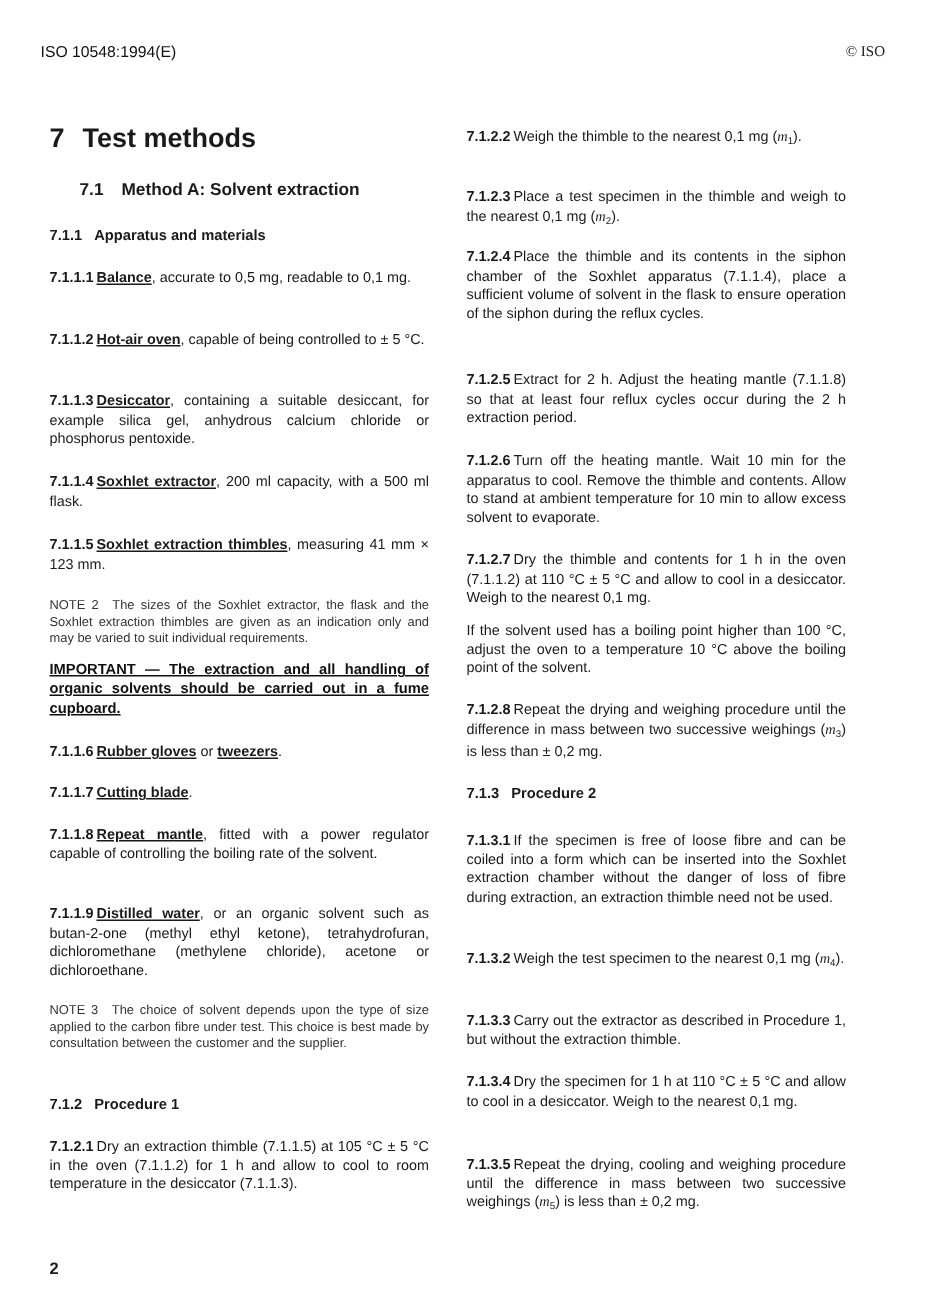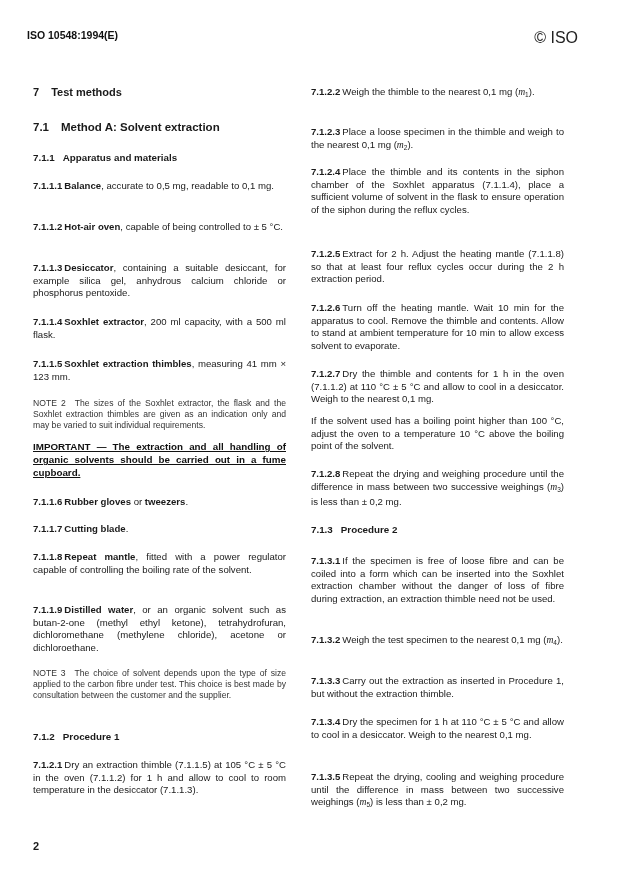--- a/index.html
+++ b/index.html
@@ -1,36 +1,36 @@
 <!DOCTYPE html>
 <html><head>
 <meta charset="utf-8">
 <style>
   html, body { margin: 0; padding: 0; background: #ffffff; }
   body {
     width: 621px; height: 877px; position: relative; overflow: hidden;
     font-family: "Liberation Sans", sans-serif; color: #1a1a1a;
   }
   .header { position: absolute; top: 29px; left: 27px; right: 27px; height: 14px; }
-  .hdr-left { position: absolute; left: 0; top: 0; font-weight: bold; font-size: 10.5px; color: #111; }
-  .hdr-right { position: absolute; right: 16px; top: 0; font-family: Liberation Sans, sans-serif; font-size: 16px; color: #222; }
+  .hdr-left { position: absolute; left: 0; top: 0; font-weight: normal; font-size: 10.5px; color: #111; }
+  .hdr-right { position: absolute; right: 4px; top: 0; font-family: Liberation Serif, serif; font-size: 10px; color: #222; }
 
   .col { position: absolute; top: 0; width: 253px; font-size: 9.6px; line-height: 12.5px; text-align: justify; }
   .col-left { left: 33px; }
   .col-right { left: 311px; }
 
   .blk { position: absolute; left: 0; width: 253px; }
-  .h1 { font-weight: bold; font-size: 11px; }
-  .h2 { font-weight: bold; font-size: 11.5px; }
+  .h1 { font-weight: bold; font-size: 18px; }
+  .h2 { font-weight: bold; font-size: 11.5px; margin-left: 20px; }
   .h3 { font-weight: bold; font-size: 9.8px; }
   .num { font-weight: bold; margin-right: 2px; }
   .h1 .num { margin-right: 12px; }
   .h2 .num { margin-right: 12px; }
   .h3 .num { margin-right: 8px; }
-  b { font-weight: bold; }
+  b { font-weight: bold; text-decoration: underline; }
   .note { font-size: 8.6px; line-height: 11.2px; color: #333; }
   .note .lbl { margin-right: 9px; }
   .important { font-weight: bold; font-size: 9.8px; line-height: 13px; color: #111; text-decoration: underline; }
   i.m { font-family: "Liberation Serif", serif; font-style: italic; }
   sub { font-size: 6.5px; vertical-align: -2px; }
   .pageno { position: absolute; left: 33px; top: 840px; font-weight: bold; font-size: 11px; }
 </style>
 </head>
 <body>
 
@@ -91,21 +91,21 @@
   <div class="blk" style="top:759px">
     <span class="num">7.1.2.1</span><span>Dry an extraction thimble (7.1.1.5) at 105 °C ± 5 °C in the oven (7.1.1.2) for 1 h and allow to cool to room temperature in the desiccator (7.1.1.3).</span>
   </div>
 </div>
 
 <div class="col col-right">
   <div class="blk" style="top:86px">
     <span class="num">7.1.2.2</span><span>Weigh the thimble to the nearest 0,1 mg (</span><i class="m">m</i><sub>1</sub><span>).</span>
   </div>
   <div class="blk" style="top:126px">
-    <span class="num">7.1.2.3</span><span>Place a loose specimen in the thimble and weigh to the nearest 0,1 mg (</span><i class="m">m</i><sub>2</sub><span>).</span>
+    <span class="num">7.1.2.3</span><span>Place a test specimen in the thimble and weigh to the nearest 0,1 mg (</span><i class="m">m</i><sub>2</sub><span>).</span>
   </div>
   <div class="blk" style="top:166px">
     <span class="num">7.1.2.4</span><span>Place the thimble and its contents in the siphon chamber of the Soxhlet apparatus (7.1.1.4), place a sufficient volume of solvent in the flask to ensure operation of the siphon during the reflux cycles.</span>
   </div>
   <div class="blk" style="top:248px">
     <span class="num">7.1.2.5</span><span>Extract for 2 h. Adjust the heating mantle (7.1.1.8) so that at least four reflux cycles occur during the 2 h extraction period.</span>
   </div>
   <div class="blk" style="top:302px">
     <span class="num">7.1.2.6</span><span>Turn off the heating mantle. Wait 10 min for the apparatus to cool. Remove the thimble and contents. Allow to stand at ambient temperature for 10 min to allow excess solvent to evaporate.</span>
   </div>
@@ -119,21 +119,21 @@
   <div class="blk h3" style="top:524px">
     <span class="num">7.1.3</span><span>Procedure 2</span>
   </div>
   <div class="blk" style="top:555px">
     <span class="num">7.1.3.1</span><span>If the specimen is free of loose fibre and can be coiled into a form which can be inserted into the Soxhlet extraction chamber without the danger of loss of fibre during extraction, an extraction thimble need not be used.</span>
   </div>
   <div class="blk" style="top:634px">
     <span class="num">7.1.3.2</span><span>Weigh the test specimen to the nearest 0,1 mg (</span><i class="m">m</i><sub>4</sub><span>).</span>
   </div>
   <div class="blk" style="top:675px">
-    <span class="num">7.1.3.3</span><span>Carry out the extraction as inserted in Procedure 1, but without the extraction thimble.</span>
+    <span class="num">7.1.3.3</span><span>Carry out the extractor as described in Procedure 1, but without the extraction thimble.</span>
   </div>
   <div class="blk" style="top:716px">
     <span class="num">7.1.3.4</span><span>Dry the specimen for 1 h at 110 °C ± 5 °C and allow to cool in a desiccator. Weigh to the nearest 0,1 mg.</span>
   </div>
   <div class="blk" style="top:771px">
     <span class="num">7.1.3.5</span><span>Repeat the drying, cooling and weighing procedure until the difference in mass between two successive weighings (</span><i class="m">m</i><sub>5</sub><span>) is less than ± 0,2 mg.</span>
   </div>
 </div>
 
 <div class="pageno">2</div>

